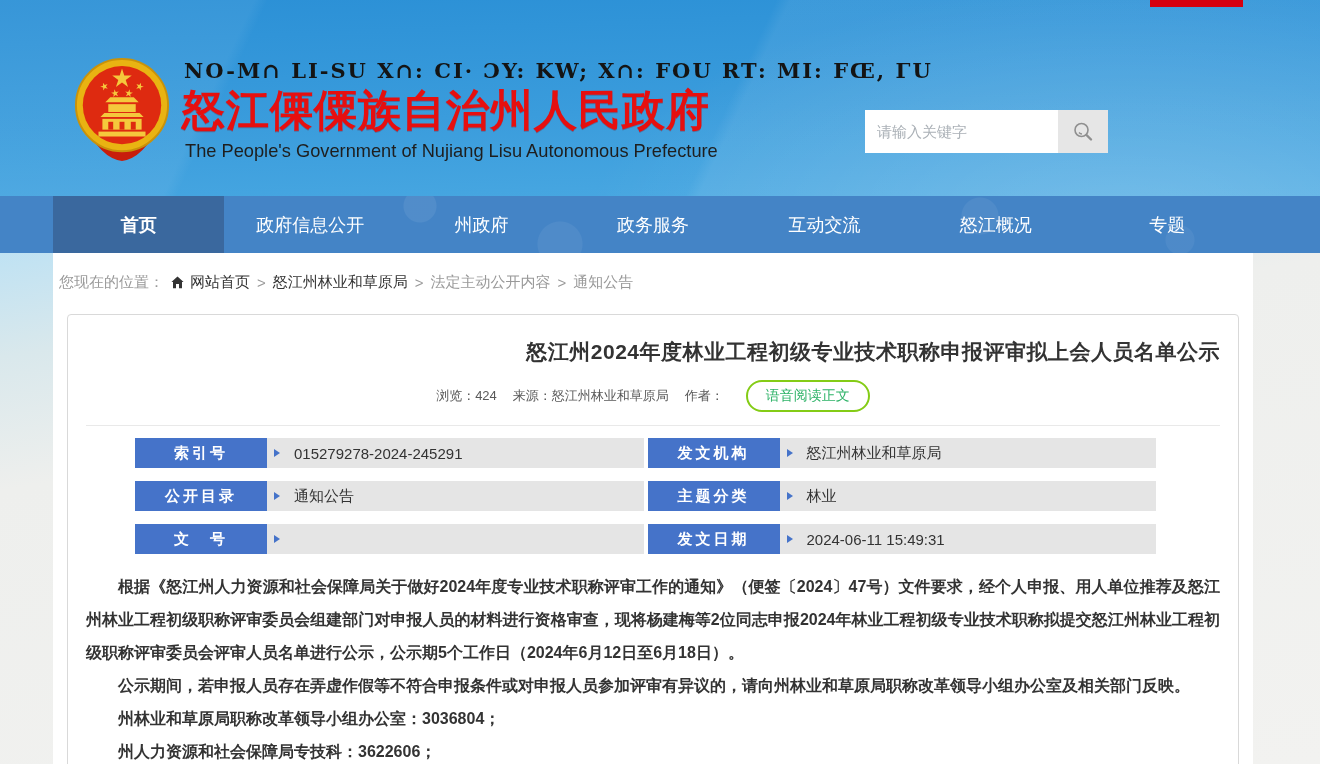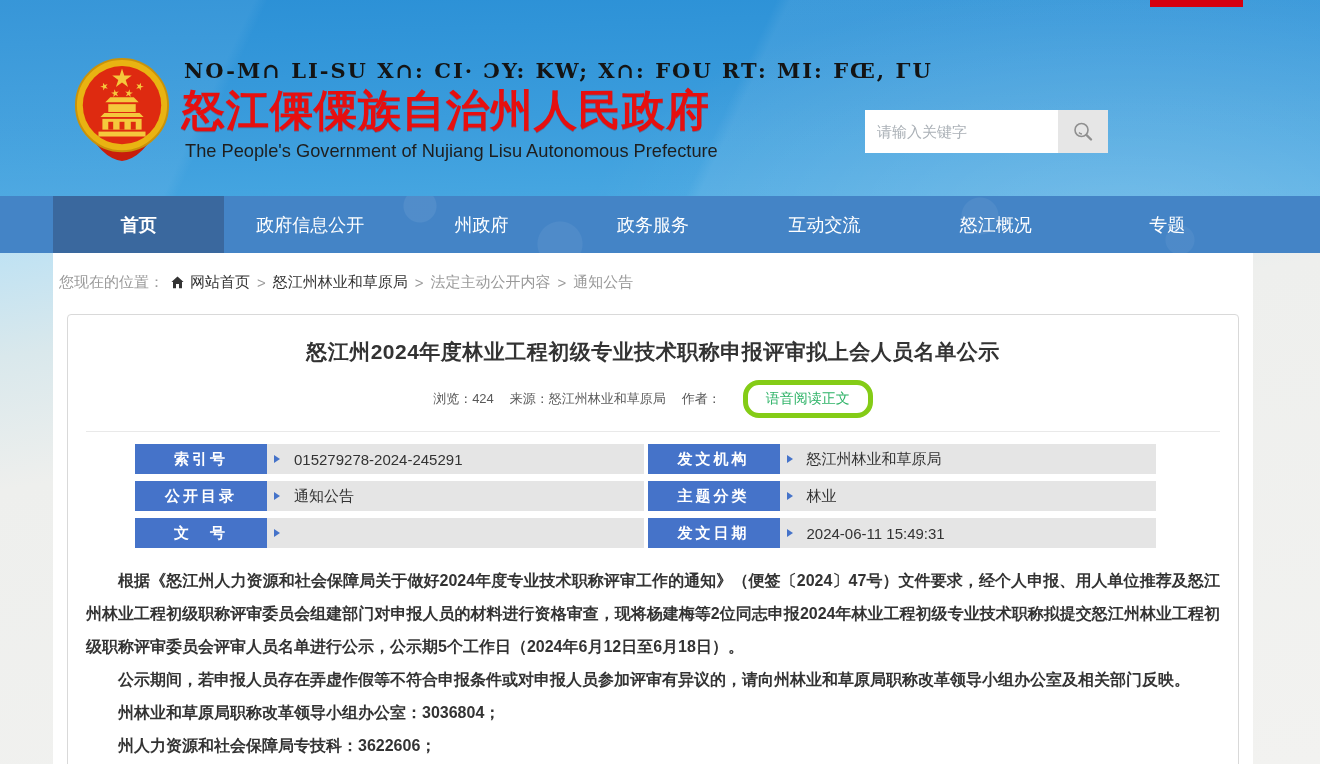--- a/index.html
+++ b/index.html
@@ -79,38 +79,38 @@
   .crumb.dark{ color:#333; }
   .crumb.light{ color:#999; }
   .crumb-sep{ color:#999; padding:0 7px; }
 
   .panel{
     margin:3px 14px 0 14px; height:620px;
     background:#fff; border:1px solid #d9d9d9; border-radius:4px;
     padding:0 18px;
   }
   .article-title{
-    padding-top:23px; text-align:center; font-size:21px; font-weight:600; color:#333;
+    padding-top:23px; text-align:right; font-size:21px; font-weight:600; color:#333;
     letter-spacing:.5px;
   }
   .meta-row{
     margin-top:14px; display:flex; align-items:center; justify-content:center;
     font-size:13px; color:#595959; gap:16px;
   }
   .meta-item{ white-space:nowrap; }
   .tts-btn{
-    margin-left:6px; background:#fff; border:5px solid #84cc16; color:#2fb368;
+    margin-left:6px; background:#fff; border:2px solid #84cc16; color:#2fb368;
     font-size:14px; border-radius:16px; padding:5px 18px; cursor:pointer;
     font-family:"Liberation Sans", sans-serif;
   }
   .divider{ margin-top:13px; border-bottom:1px solid #e9e9e9; }
 
   
   .info-table{ display:flex; gap:4px; margin:12px 0 0 49px; width:1021px; }
-  .info-col{ flex:1; display:flex; flex-direction:column; gap:7px; }
+  .info-col{ flex:1; display:flex; flex-direction:column; gap:13px; }
   .info-row{ display:flex; height:30px; }
   .info-label{
     width:132px; background:#4573c9; color:#fff; font-size:15px; font-weight:700;
     letter-spacing:3px; display:flex; align-items:center; justify-content:center;
     white-space:pre;
   }
   .info-value{
     flex:1; background:#e5e5e5; display:flex; align-items:center;
     font-size:15px; color:#333;
   }

